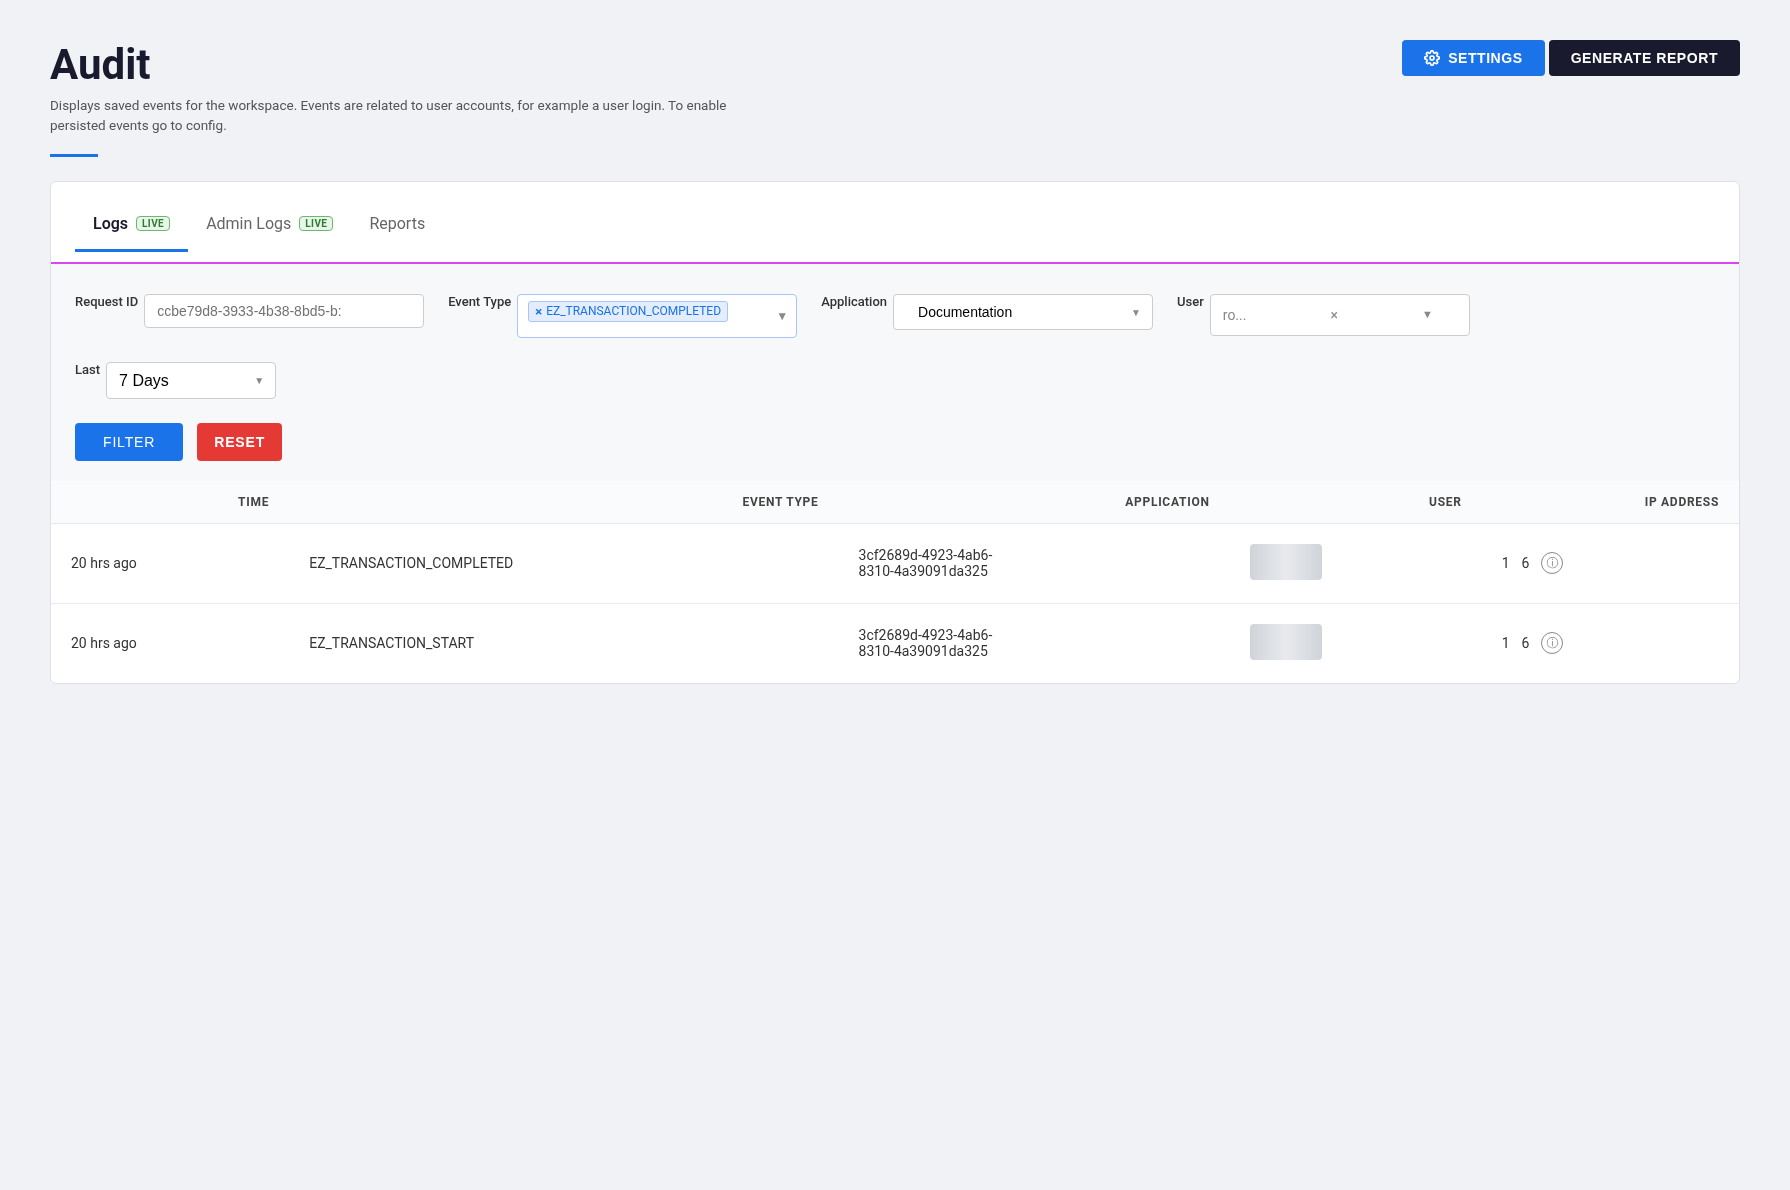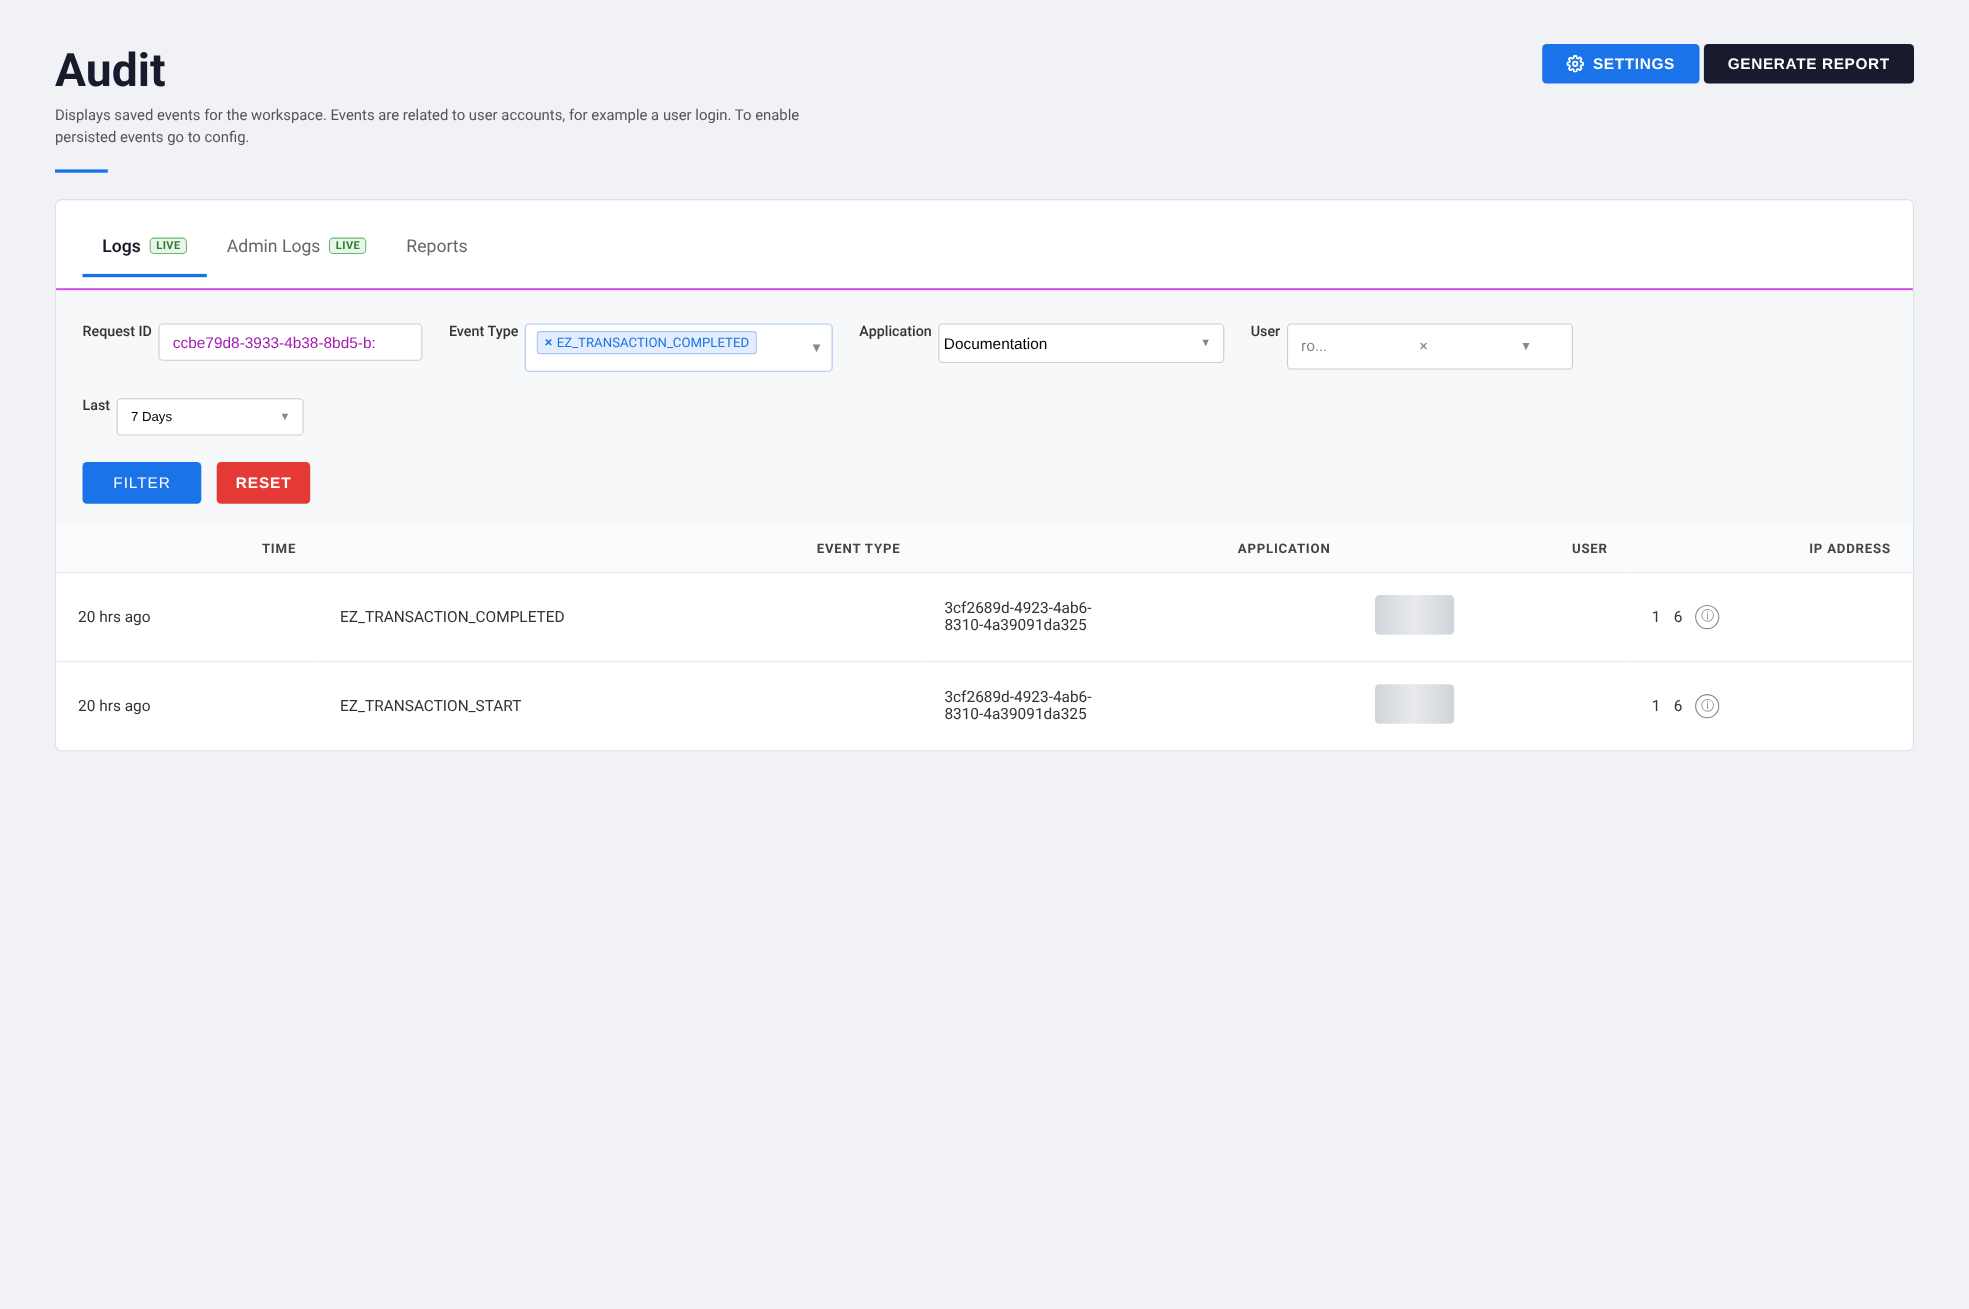--- a/index.html
+++ b/index.html
@@ -122,23 +122,23 @@
     .filter-label {
       font-size: 13px;
       font-weight: 500;
       color: #333;
     }
     .filter-input {
       border: 1px solid #ccc;
       border-radius: 4px;
       padding: 8px 12px;
       font-size: 14px;
-      width: 240px;
-      background: #fff;
-      color: #a21caf;
+      width: 280px;
+      background: #fff;
+      color: #737373;
     }
     .filter-select-box {
       border: 1.5px solid #aac4f7;
       border-radius: 4px;
       padding: 6px 10px;
       font-size: 14px;
       width: 280px;
       background: #fff;
       min-height: 44px;
       display: flex;
@@ -173,21 +173,21 @@
       font-weight: 700;
     }
     .select-wrapper {
       position: relative;
       width: 260px;
     }
     .select-wrapper select {
       width: 100%;
       border: 1px solid #ccc;
       border-radius: 4px;
-      padding: 9px 36px 9px 4px;
+      padding: 9px 36px 9px 24px;
       font-size: 14px;
       background: #fff;
       appearance: none;
       cursor: pointer;
     }
     .user-select-wrapper {
       position: relative;
       width: 260px;
     }
     .user-select-field {
@@ -216,21 +216,21 @@
     .last-row {
       display: flex;
       flex-direction: row;
       gap: 6px;
       margin-bottom: 24px;
     }
     .days-select {
       border: 1px solid #ccc;
       border-radius: 4px;
       padding: 9px 36px 9px 12px;
-      font-size: 12px;
+      font-size: 16px;
       background: #fff;
       width: 170px;
       appearance: none;
       cursor: pointer;
     }
     .select-wrap-small {
       position: relative;
       width: 170px;
     }
     .select-wrap-small::after {

